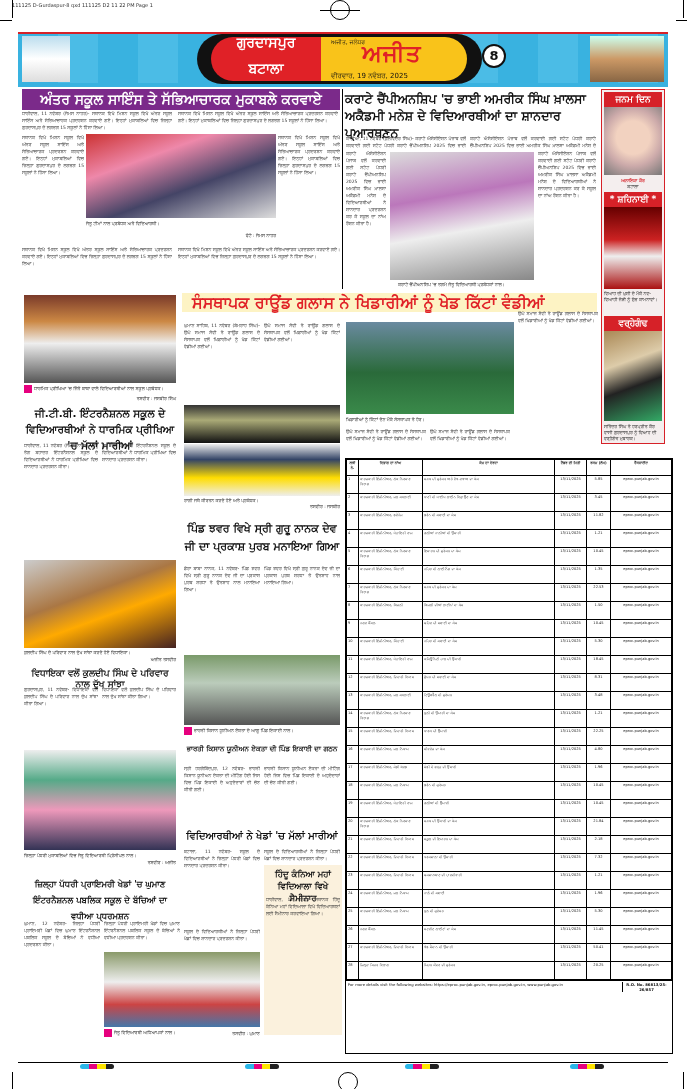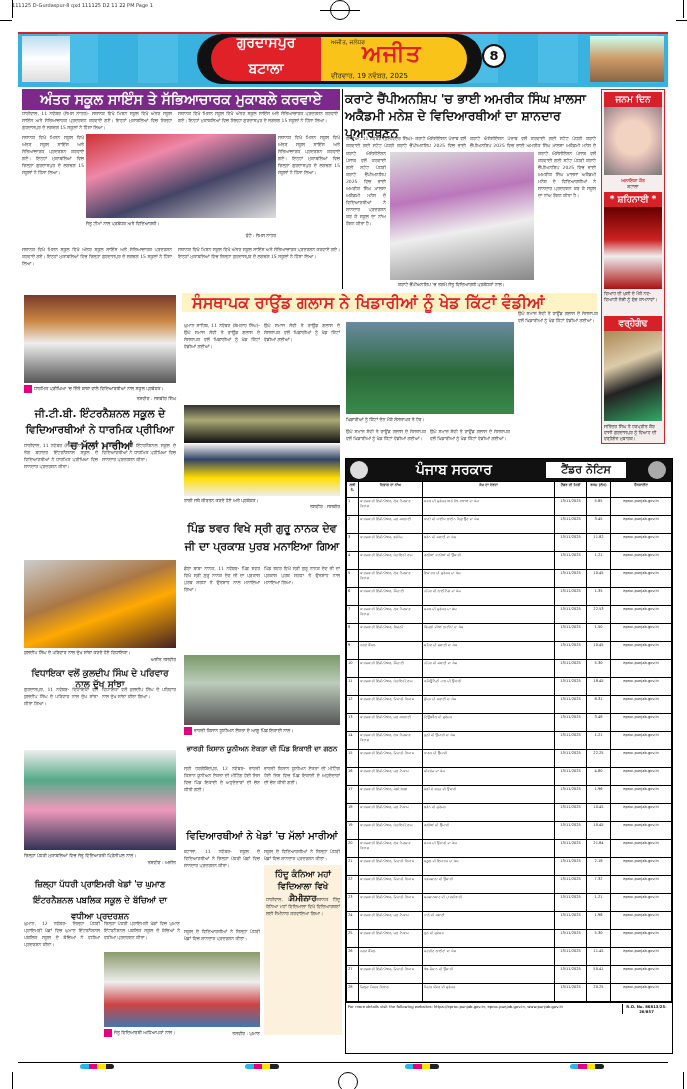--- a/index.html
+++ b/index.html
@@ -159,35 +159,29 @@
 <div class="abs cap" style="left:24px;top:853px;width:152px">ਜ਼ਿਲ੍ਹਾ ਪੱਧਰੀ ਮੁਕਾਬਲਿਆਂ ਵਿਚ ਜੇਤੂ ਵਿਦਿਆਰਥੀ ਪ੍ਰਿੰਸੀਪਲ ਨਾਲ।</div>
 <div class="abs credit" style="left:100px;top:860px;width:76px">ਤਸਵੀਰ : ਅਜੀਤ</div>
 <div class="abs hl" style="left:184px;top:830px;width:156px;font-size:10px">ਵਿਦਿਆਰਥੀਆਂ ਨੇ ਖੇਡਾਂ 'ਚ ਮੱਲਾਂ ਮਾਰੀਆਂ</div>
 <div class="abs txt" style="left:184px;top:848px;width:76px;height:80px"><span>ਬਟਾਲਾ, 11 ਨਵੰਬਰ-</span> <span>ਸਕੂਲ ਦੇ ਵਿਦਿਆਰਥੀਆਂ ਨੇ ਜ਼ਿਲ੍ਹਾ ਪੱਧਰੀ ਖੇਡਾਂ ਵਿਚ ਸ਼ਾਨਦਾਰ ਪ੍ਰਦਰਸ਼ਨ ਕੀਤਾ।</span></div>
 <div class="abs txt" style="left:264px;top:848px;width:76px;height:16px">ਸਕੂਲ ਦੇ ਵਿਦਿਆਰਥੀਆਂ ਨੇ ਜ਼ਿਲ੍ਹਾ ਪੱਧਰੀ ਖੇਡਾਂ ਵਿਚ ਸ਼ਾਨਦਾਰ ਪ੍ਰਦਰਸ਼ਨ ਕੀਤਾ।</div>
 
 <div class="abs" style="left:264px;top:865px;width:78px;height:170px;background:#fbf1dd"></div>
 <div class="abs hl" style="left:264px;top:868px;width:78px;font-size:8.5px;line-height:12px">ਹਿੰਦੂ ਕੰਨਿਆ ਮਹਾਂ ਵਿਦਿਆਲਾ ਵਿਖੇ ਸੈਮੀਨਾਰ</div>
 <div class="abs txt" style="left:266px;top:896px;width:74px;height:138px"><span>ਧਾਰੀਵਾਲ, 11 ਨਵੰਬਰ-</span> <span>ਸਥਾਨਕ ਹਿੰਦੂ ਕੰਨਿਆ ਮਹਾਂ ਵਿਦਿਆਲਾ ਵਿਖੇ ਵਿਦਿਆਰਥਣਾਂ ਲਈ ਸੈਮੀਨਾਰ ਕਰਵਾਇਆ ਗਿਆ।</span></div>
 
-<div class="abs hl" style="left:24px;top:876px;width:152px;font-size:8.5px;line-height:16px">ਜ਼ਿਲ੍ਹਾ ਪੱਧਰੀ ਪ੍ਰਾਇਮਰੀ ਖੇਡਾਂ 'ਚ ਘੁਮਾਣ ਇੰਟਰਨੈਸ਼ਨਲ ਪਬਲਿਕ ਸਕੂਲ ਦੇ ਬੱਚਿਆਂ ਦਾ ਵਧੀਆ ਪ੍ਰਦਰਸ਼ਨ</div>
+<div class="abs hl" style="left:24px;top:876px;width:152px;font-size:8.5px;line-height:16px">ਜ਼ਿਲ੍ਹਾ ਪੱਧਰੀ ਪ੍ਰਾਇਮਰੀ ਖੇਡਾਂ 'ਚ ਘੁਮਾਣ ਇੰਟਰਨੈਸ਼ਨਲ ਪਬਲਿਕ ਸਕੂਲ ਦੇ ਬੱਚਿਆਂ ਦਾ ਵਧੀਆ ਪ੍ਧਰਮਸ਼ਨ</div>
 <div class="abs txt" style="left:24px;top:920px;width:76px;height:118px"><span>ਘੁਮਾਣ, 12 ਨਵੰਬਰ-</span> <span>ਜ਼ਿਲ੍ਹਾ ਪੱਧਰੀ ਪ੍ਰਾਇਮਰੀ ਖੇਡਾਂ ਵਿਚ ਘੁਮਾਣ ਇੰਟਰਨੈਸ਼ਨਲ ਪਬਲਿਕ ਸਕੂਲ ਦੇ ਬੱਚਿਆਂ ਨੇ ਵਧੀਆ ਪ੍ਰਦਰਸ਼ਨ ਕੀਤਾ।</span></div>
 <div class="abs txt" style="left:104px;top:920px;width:76px;height:28px">ਜ਼ਿਲ੍ਹਾ ਪੱਧਰੀ ਪ੍ਰਾਇਮਰੀ ਖੇਡਾਂ ਵਿਚ ਘੁਮਾਣ ਇੰਟਰਨੈਸ਼ਨਲ ਪਬਲਿਕ ਸਕੂਲ ਦੇ ਬੱਚਿਆਂ ਨੇ ਵਧੀਆ ਪ੍ਰਦਰਸ਼ਨ ਕੀਤਾ।</div>
 <div class="abs txt" style="left:184px;top:928px;width:76px;height:24px">ਸਕੂਲ ਦੇ ਵਿਦਿਆਰਥੀਆਂ ਨੇ ਜ਼ਿਲ੍ਹਾ ਪੱਧਰੀ ਖੇਡਾਂ ਵਿਚ ਸ਼ਾਨਦਾਰ ਪ੍ਰਦਰਸ਼ਨ ਕੀਤਾ।</div>
 <div class="abs photo ph-j" style="left:104px;top:952px;width:156px;height:75px"></div>
 <div class="abs cap" style="left:104px;top:1029px;width:100px"><span class="pink-sq"></span><span>ਜੇਤੂ ਵਿਦਿਆਰਥੀ ਅਧਿਆਪਕਾਂ ਨਾਲ।</span></div>
 <div class="abs credit" style="left:200px;top:1031px;width:60px">ਤਸਵੀਰ : ਘੁਮਾਣ</div>
 
 <div class="abs tender">
-  <div class="t-head">
-    <div class="t-emb-l"></div>
-    <div class="t-title">ਪੰਜਾਬ ਸਰਕਾਰ</div>
-    <div class="t-notice">ਟੈਂਡਰ ਨੋਟਿਸ</div>
-    <div class="t-emb-r"></div>
-  </div>
   <table>
     <thead>
       <tr>
         <th style="width:12px">ਲੜੀ ਨੰ.</th>
         <th style="width:64px">ਵਿਭਾਗ ਦਾ ਨਾਂਅ</th>
         <th style="width:132px">ਕੰਮ ਦਾ ਵੇਰਵਾ</th>
         <th style="width:32px">ਟੈਂਡਰ ਦੀ ਮਿਤੀ</th>
         <th style="width:24px">ਰਕਮ (ਲੱਖ)</th>
         <th>ਵੈੱਬਸਾਈਟ</th>
       </tr>

